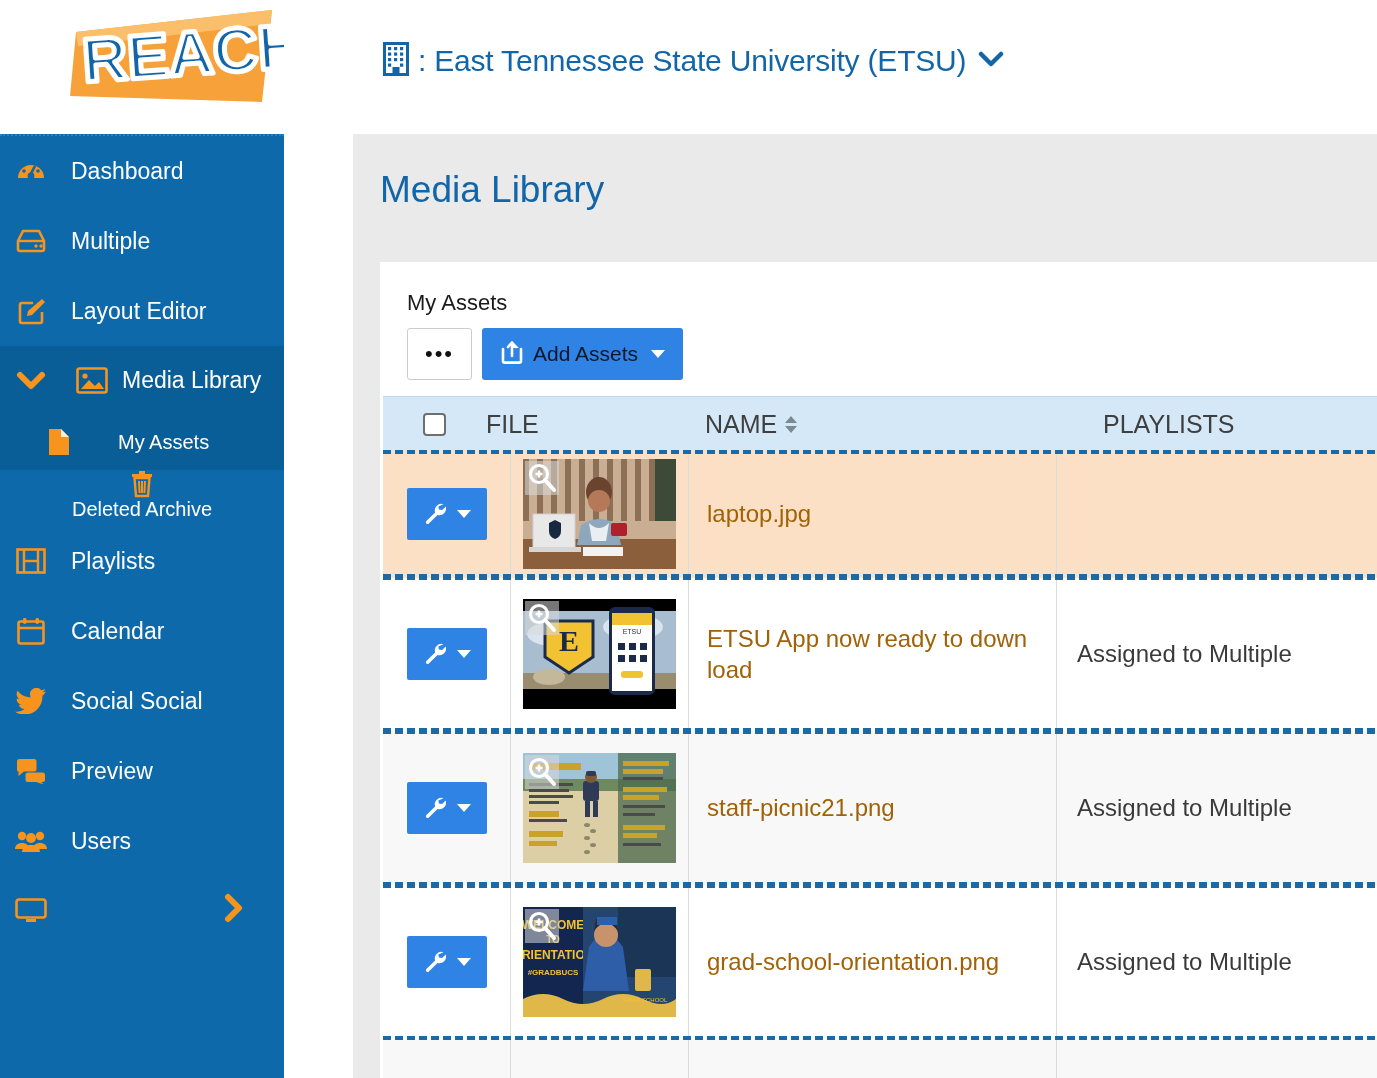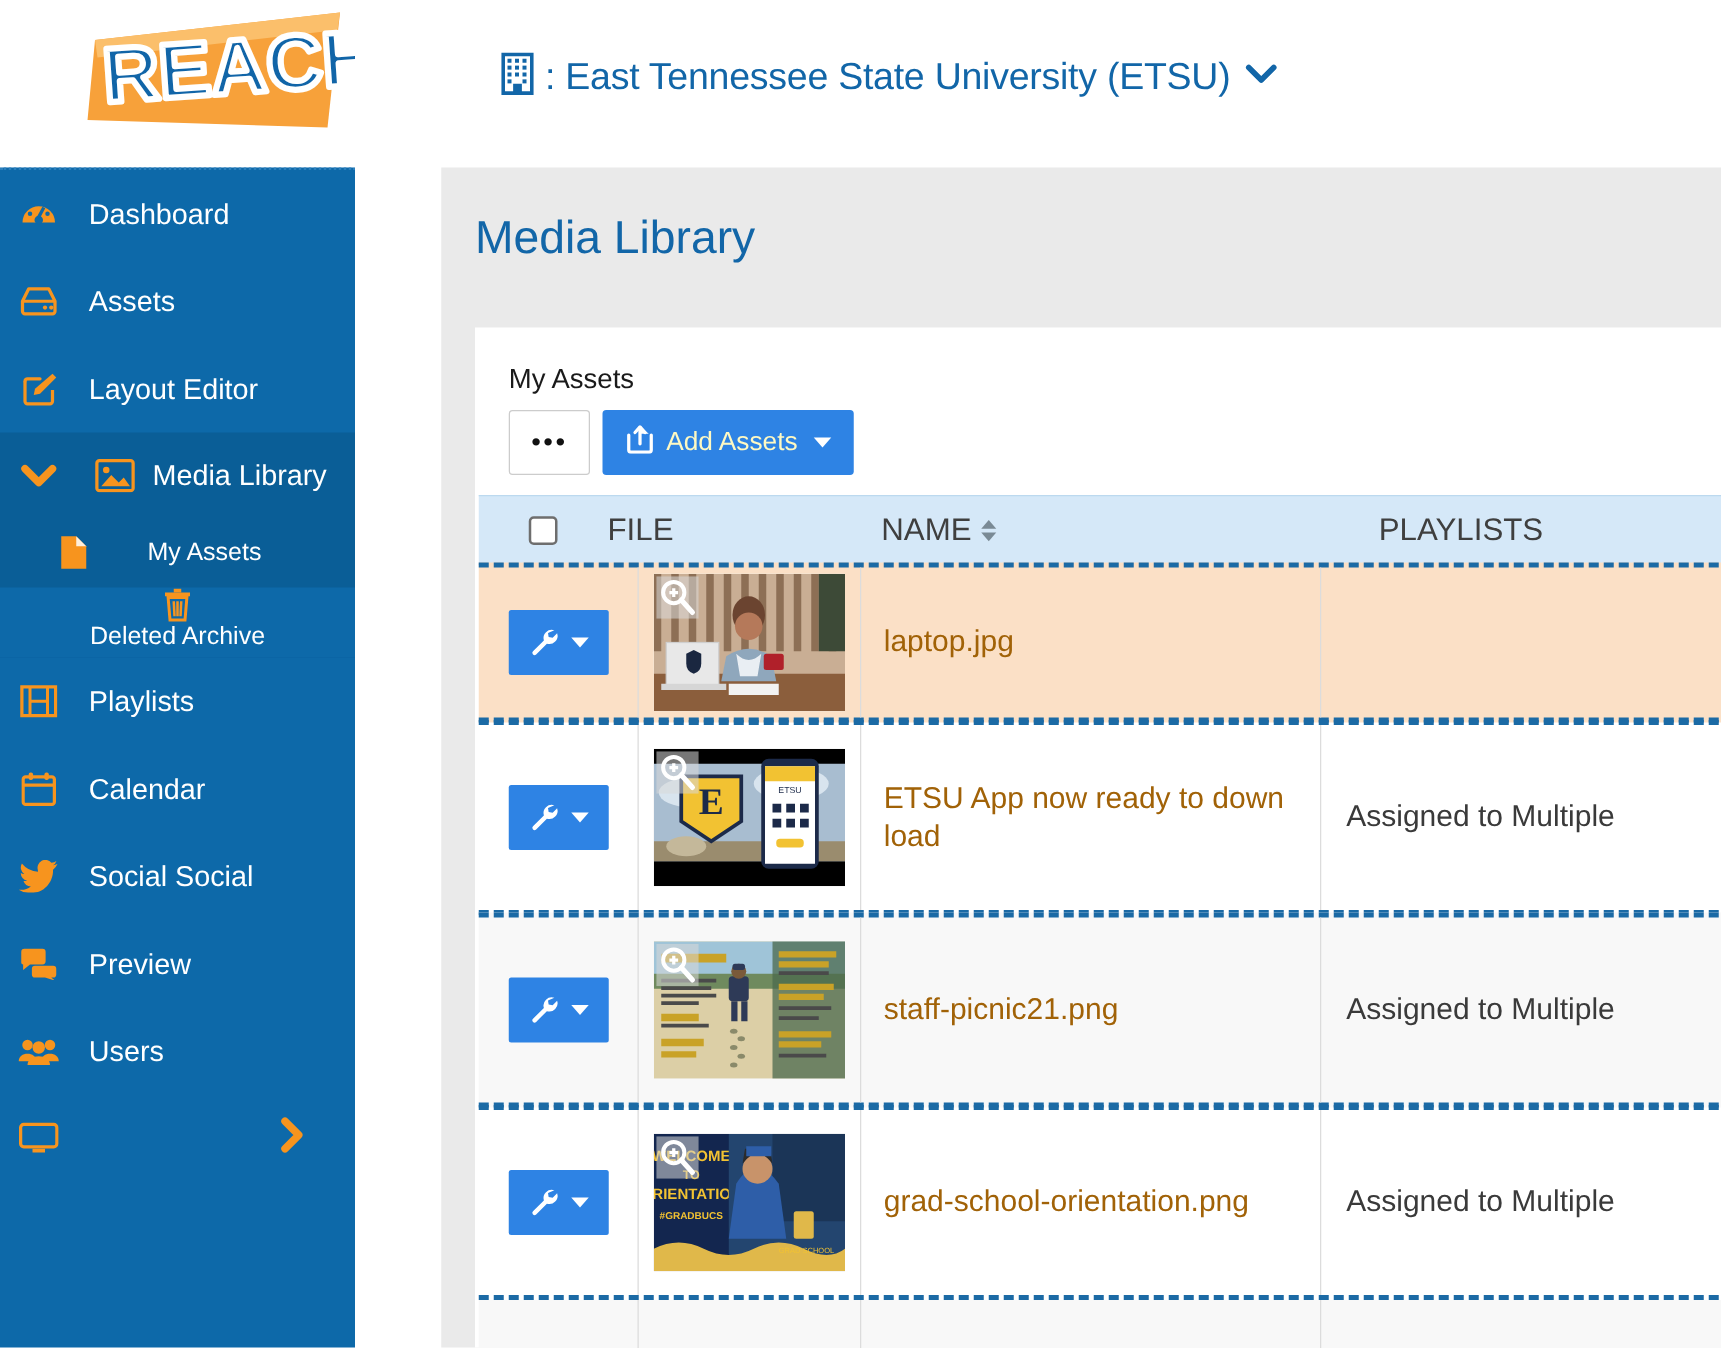--- a/index.html
+++ b/index.html
@@ -15,21 +15,21 @@
     position:absolute; left:0; top:0; width:1377px; height:134px;
     background:#ffffff;
     display:flex; align-items:flex-start;
   }
   .logo-wrap{
     position:absolute; left:64px; top:4px; width:220px; height:105px;
   }
   .logo-svg{ display:block; }
 
   .org-picker{
-    position:absolute; left:401px; top:42px;
+    position:absolute; left:383px; top:42px;
     display:flex; align-items:center; gap:0px;
     cursor:pointer;
   }
   .bldg-icon{ margin-right:9px; }
   .org-text{
     font-size:30px; color:#1266A8; font-weight:400;
     letter-spacing:-0.2px; white-space:nowrap;
   }
   .org-caret{ margin-left:12px; }
 
@@ -88,21 +88,21 @@
     display:flex; align-items:center; gap:10px;
   }
   .btn-dots{
     width:65px; height:52px; background:#ffffff;
     border:1px solid #cccccc; border-radius:3px;
     display:flex; align-items:center; justify-content:center;
     font-size:22px; color:#111; letter-spacing:2px; cursor:pointer;
   }
   .btn-add{
     height:52px; padding:0 18px; background:#2E83E4;
-    border:none; border-radius:3px; color:#fef9c3;
+    border:none; border-radius:3px; color:#0f172a;
     font-size:21px; font-family:"Liberation Sans", sans-serif;
     display:flex; align-items:center; gap:9px; cursor:pointer;
   }
   .caret-wh{
     width:0;height:0;border-left:7px solid transparent;border-right:7px solid transparent;
     border-top:8px solid #ffffff; margin-left:4px;
   }
 
   
   .tbl{
@@ -211,21 +211,21 @@
 
   <div class="nav-item">
     <span class="ni-icon">
       <svg width="32" height="26" viewBox="0 0 32 26">
         <path d="M3 13 L8 3 H24 L29 13 V21 A2 2 0 0 1 27 23 H5 A2 2 0 0 1 3 21 Z" fill="none" stroke="#F7941E" stroke-width="2.6" stroke-linejoin="round"></path>
         <line x1="3" y1="13" x2="29" y2="13" stroke="#F7941E" stroke-width="2.4"></line>
         <circle cx="21" cy="18" r="1.7" fill="#F7941E"></circle>
           <circle cx="26" cy="18" r="1.7" fill="#F7941E"></circle>
       </svg>
     </span>
-    <span class="ni-label">Assets</span>
+    <span class="ni-label">Multiple</span>
   </div>
 
   <div class="nav-item">
     <span class="ni-icon">
       <svg width="30" height="30" viewBox="0 0 30 30">
         <path d="M4 9 V25 A2 2 0 0 0 6 27 H24 A2 2 0 0 0 26 25 V16" fill="none" stroke="#F7941E" stroke-width="2.6" stroke-linejoin="round"></path>
         <path d="M4 9 A2 2 0 0 1 6 7 H16" fill="none" stroke="#F7941E" stroke-width="2.6" stroke-linecap="round"></path>
         <path d="M26 3 L29 6 L16 19 L11 20 L12 15 Z" fill="#F7941E"></path>
       </svg>
     </span>

